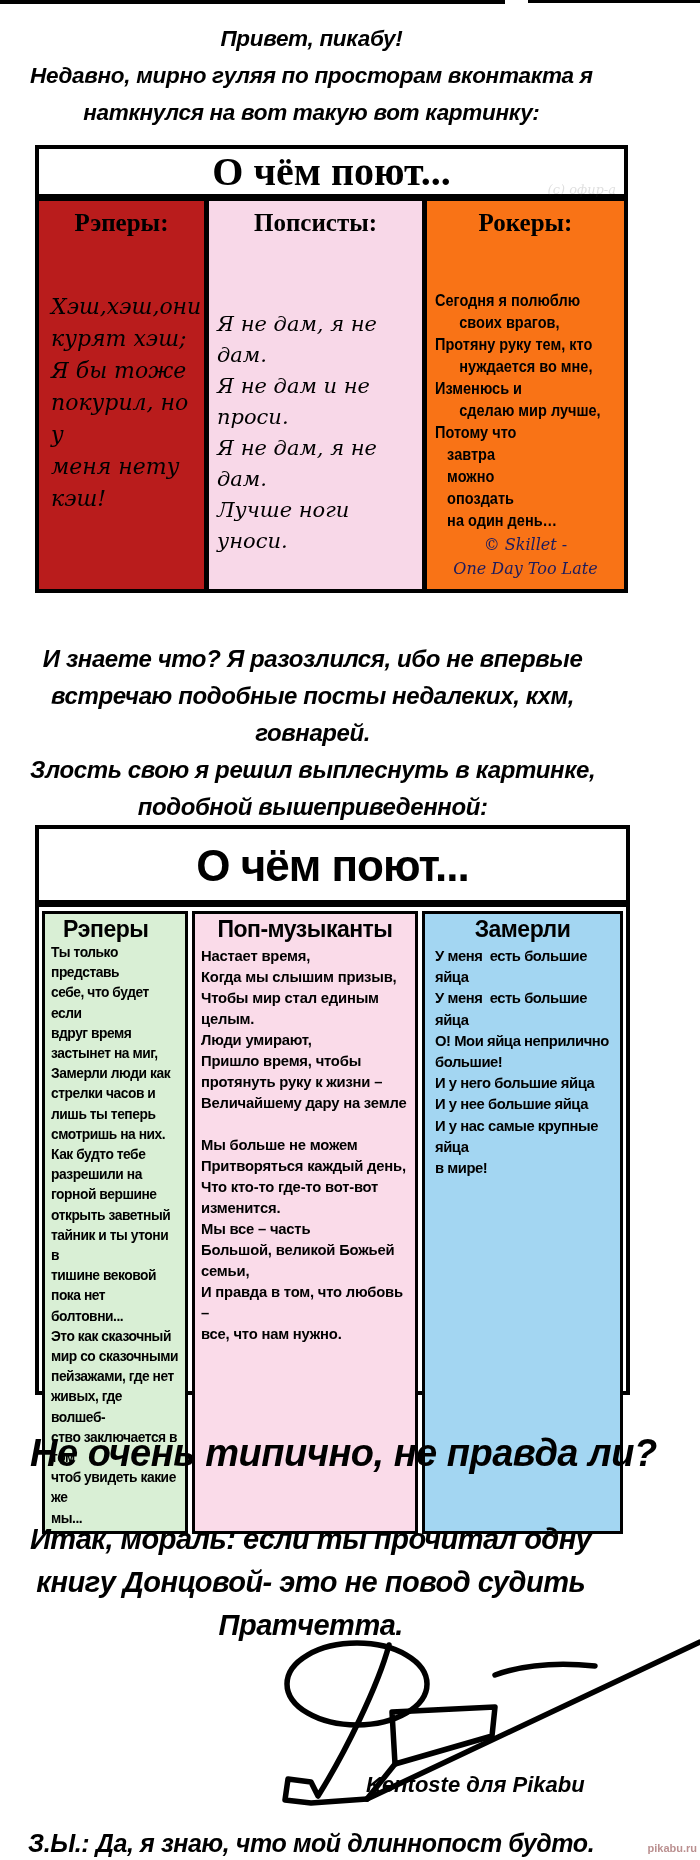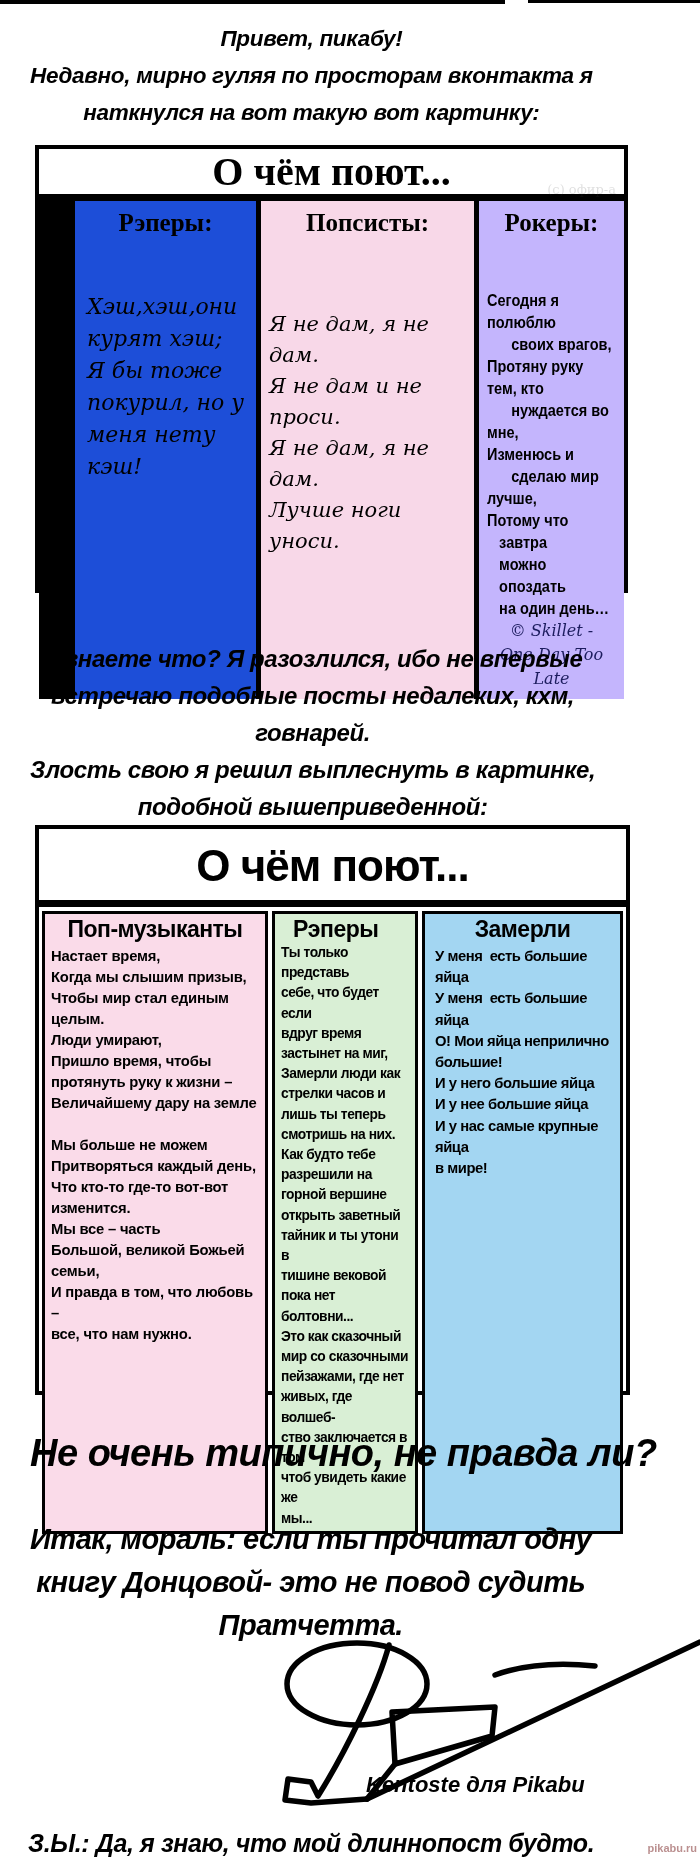--- a/index.html
+++ b/index.html
@@ -9,27 +9,27 @@
   .topline-b{position:absolute;top:0;left:528px;width:172px;height:3px;background:#000;}
 
   .bi{font-style:italic;font-weight:bold;white-space:pre-wrap;text-align:center;}
   .intro{position:absolute;top:20px;left:30px;font-size:22.5px;line-height:37px;letter-spacing:-0.3px;}
 
   
   .meme1{position:absolute;top:145px;left:35px;width:593px;height:448px;border:4px solid #000;
          box-sizing:border-box;display:flex;flex-direction:column;background:#000;}
   .m1-title{background:#fff;height:45px;position:relative;text-align:center;
             font-family:"Liberation Serif",serif;font-weight:bold;font-size:40px;line-height:46px;}
-  .m1-wm{position:absolute;right:8px;top:18px;font-size:13px;font-weight:normal;
+  .m1-wm{position:absolute;right:8px;top:18px;font-size:13px;font-style:italic;font-weight:normal;
          color:#404040;opacity:0.16;font-family:"DejaVu Serif",serif;}
   .m1-cols{flex:1;display:flex;gap:5px;border-top:7px solid #000;background:#000;}
   .m1col{display:flex;flex-direction:column;padding:4px 8px;box-sizing:border-box;}
-  .m1col.c0{width:181px;background:#1d4ed8;margin-left:36px;}
+  .m1col.c0{width:165px;background:#b91c1c;}
   .m1col.c1{width:213px;background:#f8d8e8;}
-  .m1col.c2{flex:1;background:#c4b5fd;}
+  .m1col.c2{flex:1;background:#f97316;}
   .m1head{font-family:"Liberation Serif",serif;font-weight:bold;font-size:25px;text-align:center;margin-top:4px;}
   .m1lyr{font-family:"DejaVu Serif",serif;font-style:italic;white-space:pre-wrap;}
   .c0 .m1lyr{font-size:22px;line-height:32px;margin-top:54px;margin-left:4px;}
   .c1 .m1lyr{font-size:21px;line-height:31px;margin-top:72px;}
   .c2 .m1lyr{font-family:"Liberation Sans",sans-serif;font-style:normal;font-weight:bold;
              font-size:16.5px;line-height:22px;margin-top:52px;
              transform:scaleX(0.88);transform-origin:0 0;width:114%;}
   .m1attr{margin-top:auto;font-family:"DejaVu Serif",serif;font-style:italic;font-size:16px;
           line-height:24px;color:#1c1c5e;text-align:center;white-space:pre-wrap;padding-bottom:4px;}
 
@@ -115,41 +115,20 @@
 
   <div class="mid bi">И знаете что? Я разозлился, ибо не впервые
 встречаю подобные посты недалеких, кхм,
 говнарей.
 Злость свою я решил выплеснуть в картинке,
 подобной вышеприведенной:</div>
 
   <div class="meme2">
     <div class="m2-title">О чём поют...</div>
     <div class="m2-cols">
-      <div class="m2col c1">
-        <div class="m2head">Поп-музыканты</div>
-        <div class="m2body">Настает время,
-Когда мы слышим призыв,
-Чтобы мир стал единым
-целым.
-Люди умирают,
-Пришло время, чтобы
-протянуть руку к жизни –
-Величайшему дару на земле
-
-Мы больше не можем
-Притворяться каждый день,
-Что кто-то где-то вот-вот
-изменится.
-Мы все – часть
-Большой, великой Божьей
-семьи,
-И правда в том, что любовь –
-все, что нам нужно.</div>
-      </div>
       <div class="m2col c0">
         <div class="m2head">Рэперы</div>
         <div class="m2body">Ты только представь
 себе, что будет если
 вдруг время
 застынет на миг,
 Замерли люди как
 стрелки часов и
 лишь ты теперь
 смотришь на них.
@@ -161,20 +140,41 @@
 тишине вековой
 пока нет болтовни...
 Это как сказочный
 мир со сказочными
 пейзажами, где нет
 живых, где волшеб-
 ство заключается в том
 чтоб увидеть какие же
 мы...</div>
       </div>
+      <div class="m2col c1">
+        <div class="m2head">Поп-музыканты</div>
+        <div class="m2body">Настает время,
+Когда мы слышим призыв,
+Чтобы мир стал единым
+целым.
+Люди умирают,
+Пришло время, чтобы
+протянуть руку к жизни –
+Величайшему дару на земле
+
+Мы больше не можем
+Притворяться каждый день,
+Что кто-то где-то вот-вот
+изменится.
+Мы все – часть
+Большой, великой Божьей
+семьи,
+И правда в том, что любовь –
+все, что нам нужно.</div>
+      </div>
       <div class="m2col c2">
         <div class="m2head">Замерли</div>
         <div class="m2body">У меня  есть большие яйца
 У меня  есть большие яйца
 О! Мои яйца неприлично
 большие!
 И у него большие яйца
 И у нее большие яйца
 И у нас самые крупные яйца
 в мире!</div>

